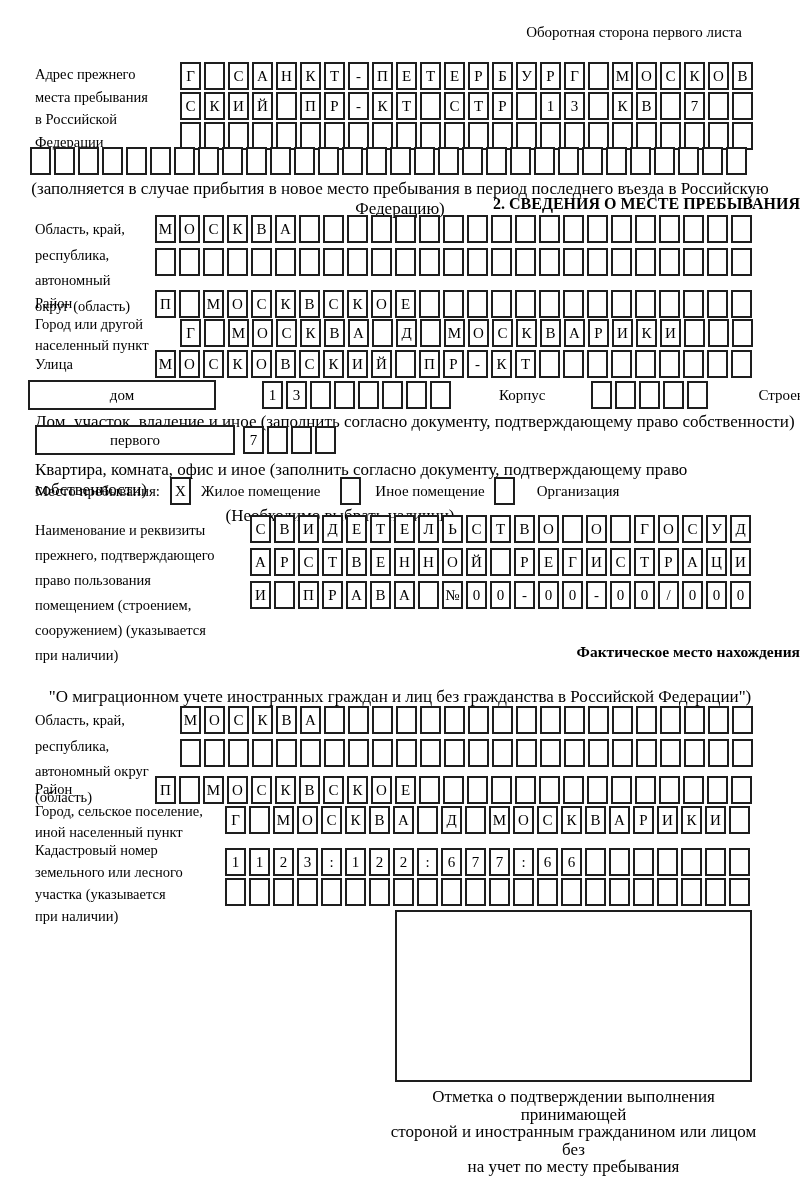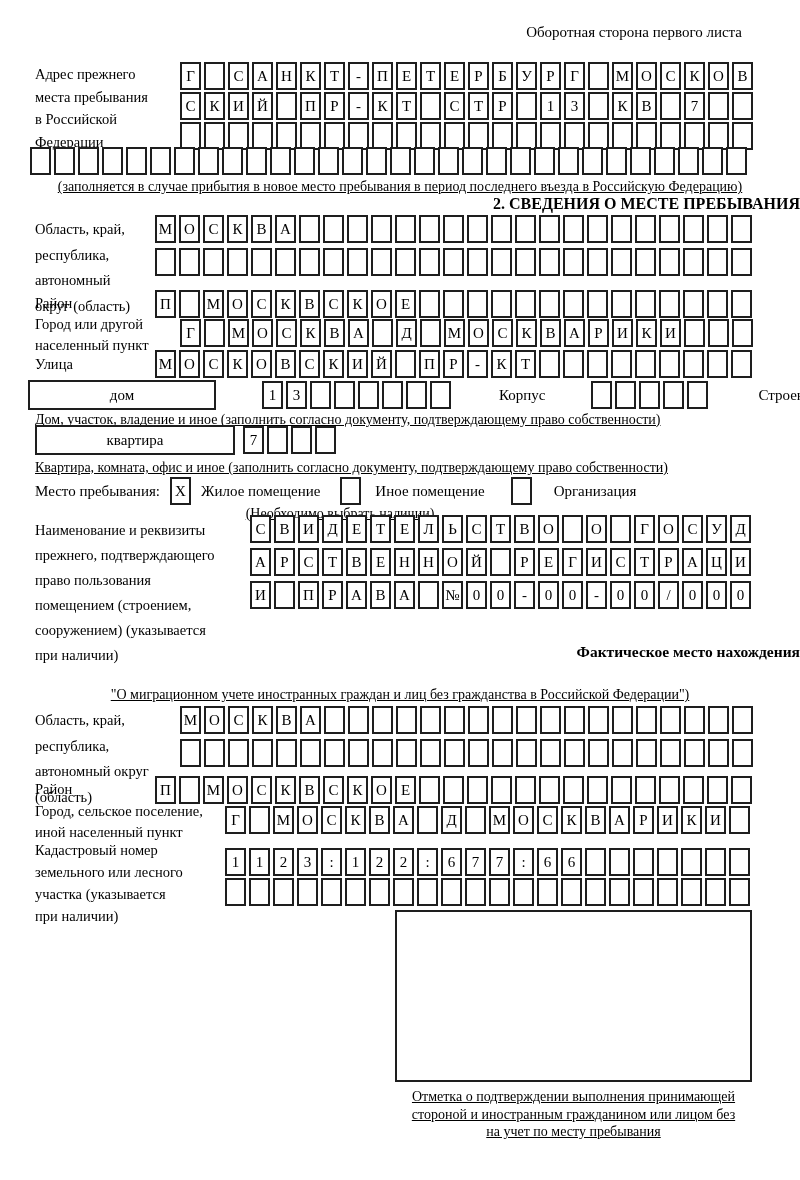--- a/index.html
+++ b/index.html
@@ -5,21 +5,21 @@
   html,body{margin:0;padding:0;background:#fff;}
   .page{position:relative;width:800px;height:1180px;background:#ffffff;overflow:hidden;
         font-family:"Liberation Serif","DejaVu Serif",serif;color:#000;}
   .abs{position:absolute;}
   .boxrow{display:flex;gap:3px;}
   .cell{flex:0 0 auto;width:21px;height:28px;border:2px solid #1e1e1e;box-sizing:border-box;
         display:flex;align-items:center;justify-content:center;font-size:15px;line-height:1;background:#fff;}
   .labelbox{border:2px solid #1e1e1e;box-sizing:border-box;height:30px;display:flex;
         align-items:center;justify-content:center;font-size:15px;background:#fff;}
   .lbl{font-size:14.5px;}
-  .note{font-size:14px;text-decoration:underline;}
+  .note{font-size:17px;}
   .center{left:0;width:800px;text-align:center;}
   .bold{font-weight:bold;text-align:right;}
   .flexrow{display:flex;align-items:center;}
   .bigbox{border:2px solid #1e1e1e;box-sizing:border-box;background:#fff;}
 </style>
 </head>
 <body>
 
 <div class="page">
 
@@ -319,36 +319,36 @@
     <div class="boxrow">
         <span class="cell">1</span>
         <span class="cell"></span>
         <span class="cell"></span>
         <span class="cell"></span>
       </div>
   </div>
   <div class="abs note" style="left:35px;top:412px;">Дом, участок, владение и иное (заполнить согласно документу, подтверждающему право собственности)</div>
 
   <div class="abs flexrow" style="left:35px;top:425px;">
-    <div class="labelbox" style="width:200px;margin-right:8px;">квартира</div>
+    <div class="labelbox" style="width:200px;margin-right:8px;">первого</div>
     <div class="boxrow">
         <span class="cell">7</span>
         <span class="cell"></span>
         <span class="cell"></span>
         <span class="cell"></span>
       </div>
   </div>
   <div class="abs note" style="left:35px;top:460px;">Квартира, комната, офис и иное (заполнить согласно документу, подтверждающему право собственности)</div>
 
   <div class="abs flexrow" style="left:35px;top:477px;font-size:15px;">
     <span style="margin-right:10px;">Место пребывания:</span>
     <span class="cell" style="margin-right:10px;">X</span>
     <span style="margin-right:20px;">Жилое помещение</span>
     <span class="cell" style="margin-right:14px;"></span>
-    <span style="margin-right:26px;">Иное помещение</span>
+    <span style="margin-right:9px;">Иное помещение</span>
     <span class="cell" style="margin-right:22px;"></span>
     <span>Организация</span>
   </div>
   <div class="abs note" style="left:130px;top:506px;width:420px;text-align:center;">(Необходимо выбрать наличии)</div>
 
   <div class="abs lbl" style="left:35px;top:518px;line-height:25px;">
     <div>Наименование и реквизиты</div>
     <div>прежнего, подтверждающего</div>
     <div>право пользования</div>
     <div>помещением (строением,</div>

